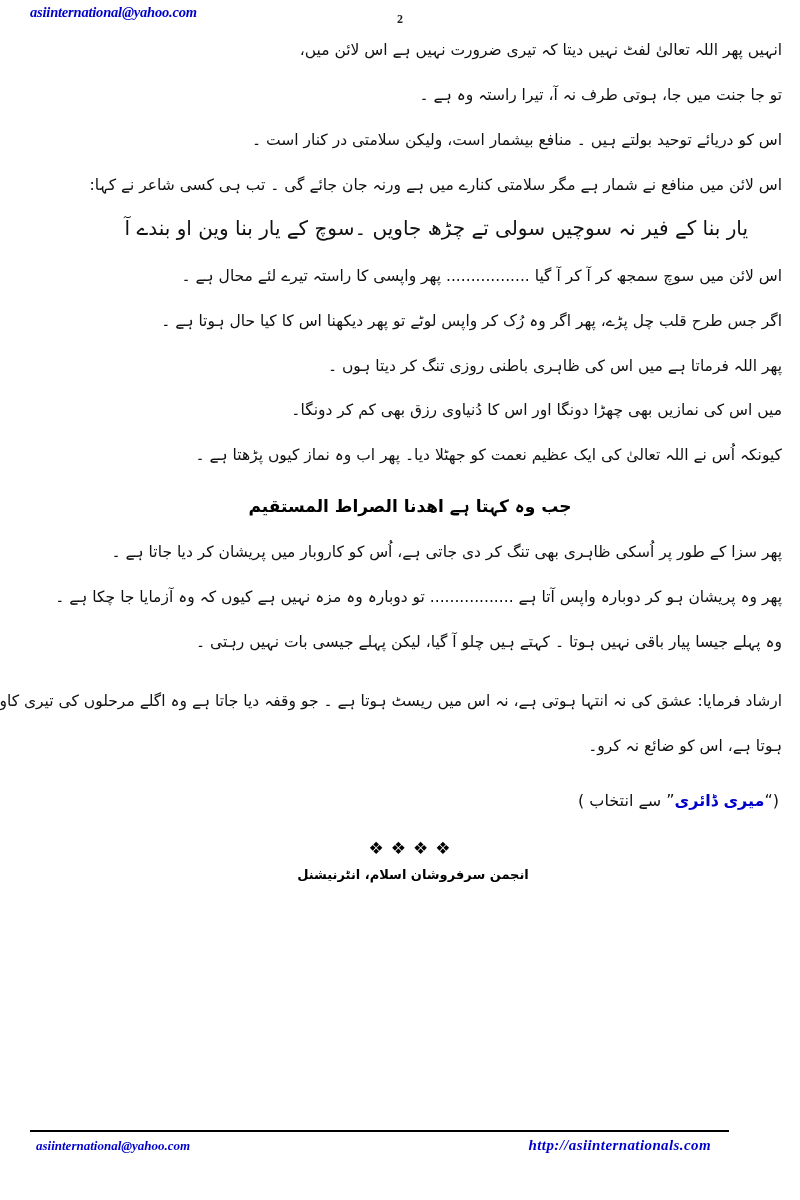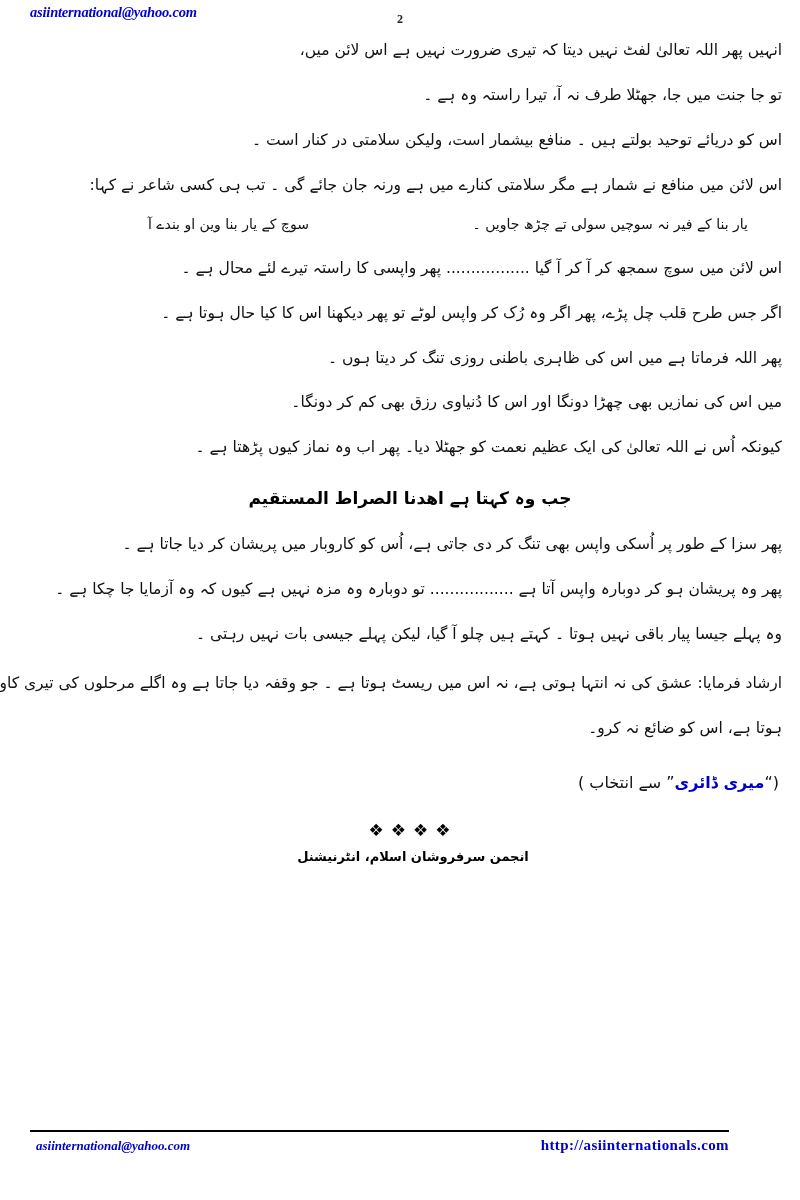--- a/index.html
+++ b/index.html
@@ -76,36 +76,36 @@
     color: #111111;
     margin: 0 0 24px 0;
     padding: 0 6px 0 0;
     white-space: nowrap;
     overflow: visible;
   }
   .urdu-line.tight {
     margin-bottom: 20px;
   }
   .urdu-line.loose {
-    margin-bottom: 28px;
+    margin-bottom: 38px;
   }
 
   
   .couplet {
     direction: rtl;
     display: flex;
     justify-content: space-between;
     align-items: baseline;
     margin: 4px 0 26px 0;
     padding: 0 40px 0 110px;
     box-sizing: border-box;
   }
   .couplet .hemistich {
     font-family: "DejaVu Sans", sans-serif;
-    font-size: 14px;
+    font-size: 20px;
     color: #111111;
     white-space: nowrap;
     direction: rtl;
     unicode-bidi: plaintext;
   }
 
   
   .quran-line {
     direction: rtl;
     text-align: center;
@@ -187,61 +187,62 @@
     top: 0;
     font-family: "Liberation Serif", "DejaVu Serif", serif;
     font-style: italic;
     font-weight: bold;
     font-size: 13px;
     color: #0000CC;
     white-space: nowrap;
   }
   .footer-url {
     position: absolute;
-    right: 0;
+    right: 18px;
     top: -1px;
     font-family: "Liberation Serif", "DejaVu Serif", serif;
+    font-style: italic;
     font-weight: bold;
     font-size: 15px;
     color: #0000CC;
     white-space: nowrap;
     letter-spacing: 0.4px;
   }
 </style>
 </head>
 <body>
 
 <div class="page">
 
   <div class="page-header">
     <div class="header-email">asiinternational@yahoo.com</div>
     <div class="page-number">2</div>
   </div>
 
   <div class="body-area">
 
     <p class="urdu-line">انہیں پھر اللہ تعالیٰ لفٹ نہیں دیتا کہ تیری ضرورت نہیں ہے اس لائن میں،</p>
-    <p class="urdu-line">تو جا جنت میں جا، جھٹلا طرف نہ آ،  تیرا راستہ وہ ہے ۔</p>
+    <p class="urdu-line">تو جا جنت میں جا، ہوتی طرف نہ آ،  تیرا راستہ وہ ہے ۔</p>
     <p class="urdu-line">اس کو دریائے توحید بولتے ہیں ۔ منافع بیشمار است، ولیکن سلامتی در کنار است ۔</p>
     <p class="urdu-line tight">اس لائن میں منافع نے شمار ہے مگر سلامتی کنارے میں ہے ورنہ جان جائے گی ۔ تب ہی کسی شاعر نے کہا:</p>
 
     <div class="couplet">
       <span class="hemistich">یار بنا کے فیر نہ سوچیں سولی تے چڑھ جاویں ۔</span>
       <span class="hemistich">سوچ کے یار بنا وین او بندے آ</span>
     </div>
 
     <p class="urdu-line">اس لائن میں سوچ سمجھ کر آ کر آ گیا ................. پھر واپسی کا راستہ تیرے لئے محال ہے ۔</p>
     <p class="urdu-line">اگر جس طرح قلب چل پڑے،  پھر اگر وہ رُک کر واپس لوٹے تو پھر دیکھنا اس کا کیا حال ہوتا ہے ۔</p>
     <p class="urdu-line">پھر اللہ فرماتا ہے میں اس کی ظاہری باطنی روزی تنگ کر دیتا ہوں ۔</p>
     <p class="urdu-line">میں اس کی نمازیں بھی چھڑا دونگا اور اس کا دُنیاوی رزق بھی کم کر دونگا۔</p>
     <p class="urdu-line">کیونکہ اُس نے اللہ تعالیٰ کی ایک عظیم نعمت کو جھٹلا دیا۔ پھر اب وہ نماز کیوں پڑھتا ہے ۔</p>
 
     <p class="quran-line">جب وہ کہتا ہے اھدنا الصراط المستقیم</p>
 
-    <p class="urdu-line">پھر سزا کے طور پر اُسکی واپس بھی تنگ کر دی جاتی ہے، اُس کو کاروبار میں پریشان کر دیا جاتا ہے ۔</p>
+    <p class="urdu-line">پھر سزا کے طور پر اُسکی ظاہری بھی تنگ کر دی جاتی ہے، اُس کو کاروبار میں پریشان کر دیا جاتا ہے ۔</p>
     <p class="urdu-line">پھر وہ پریشان ہو کر دوبارہ واپس آتا ہے ................. تو دوبارہ وہ مزہ نہیں ہے کیوں کہ وہ آزمایا جا چکا ہے ۔</p>
     <p class="urdu-line loose">وہ پہلے جیسا پیار باقی نہیں ہوتا ۔ کہتے ہیں چلو آ گیا،  لیکن پہلے جیسی بات نہیں رہتی ۔</p>
     <p class="urdu-line">ارشاد فرمایا:  عشق کی نہ انتہا ہوتی ہے،  نہ اس میں ریسٹ ہوتا ہے ۔ جو وقفہ دیا جاتا ہے وہ اگلے مرحلوں کی تیری کاوقت</p>
     <p class="urdu-line">ہوتا ہے،  اس کو ضائع نہ کرو۔</p>
 
     <p class="attribution">
       <span class="paren">(</span><span class="quote">“</span><span class="title">میری ڈائری</span><span class="quote">”</span>
       <span class="tail">سے انتخاب</span>
       <span class="paren">)</span>
     </p>

